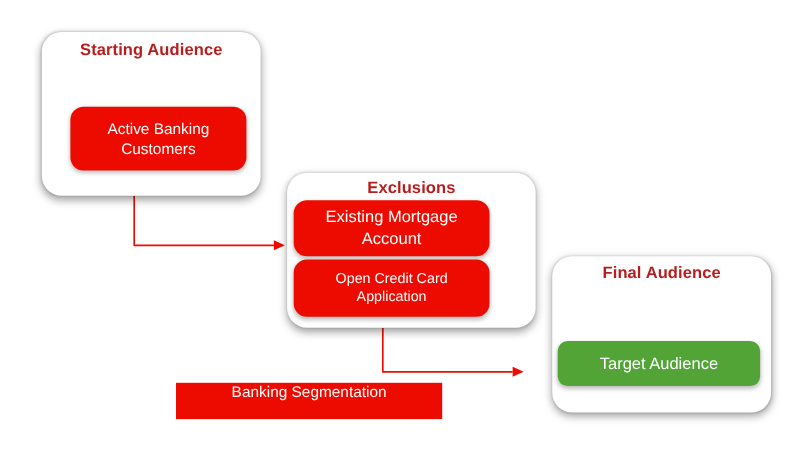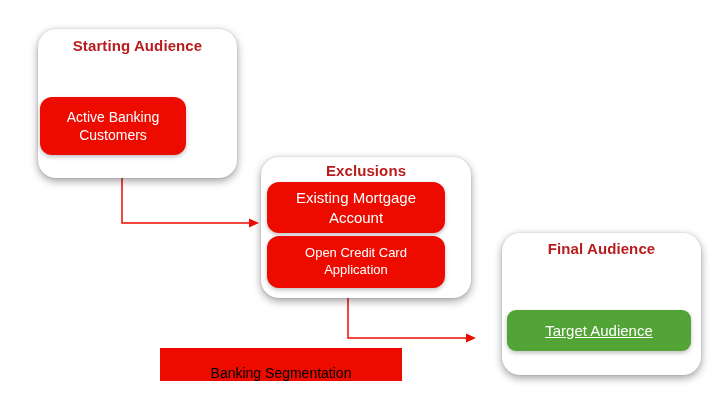--- a/index.html
+++ b/index.html
@@ -36,41 +36,41 @@
     box-shadow:0 2px 4px rgba(0,0,0,0.25);
     text-align:center;
     line-height:1.3;
   }
   .pill span{display:block;}
   .pill-green{background:var(--color-green,#52A436);border-radius:9px;}
   .footer-label{
     position:absolute;
     left:160px;top:348px;width:242px;height:33px;
     background:var(--color-red,#ED0B00);
-    color:#000000;
-    display:flex;align-items:flex-end;justify-content:center;
+    color:#ffffff;
+    display:flex;align-items:flex-start;justify-content:center;
     font-size:14px;
     z-index:1;
   }
   
   .card-a{left:38px;top:29px;width:199px;height:149px;}
   .card-a .card-title{padding-top:8px;}
-  .pill-a1{left:2px;top:68px;width:146px;height:58px;font-size:14px;align-items:center;}
+  .pill-a1{left:26px;top:68px;width:160px;height:58px;font-size:14px;align-items:center;}
   .pill-a1 span{max-width:130px;}
   
-  .card-b{left:261px;top:157px;width:210px;height:141px;}
+  .card-b{left:261px;top:157px;width:226px;height:141px;}
   .card-b .card-title{padding-top:5px;}
   .pill-b1{left:6px;top:25px;width:178px;height:51px;font-size:15px;}
   .pill-b1 span{max-width:150px;}
   .pill-b2{left:6px;top:79px;width:178px;height:52px;font-size:13px;}
   .pill-b2 span{max-width:135px;}
   
   .card-c{left:502px;top:233px;width:199px;height:142px;}
   .card-c .card-title{padding-top:7px;}
-  .pill-c1{left:5px;top:77px;width:184px;height:41px;font-size:15px;text-decoration:underline;}
+  .pill-c1{left:5px;top:77px;width:184px;height:41px;font-size:15px;}
 </style>
 </head>
 <body>
 
 <div class="canvas">
 
   <svg class="arrows" viewBox="0 0 722 419" xmlns="http://www.w3.org/2000/svg">
     <g>
       <polyline points="122,178 122,223 249,223"></polyline>
       <polygon points="259,223 249,218.5 249,227.5"></polygon>

